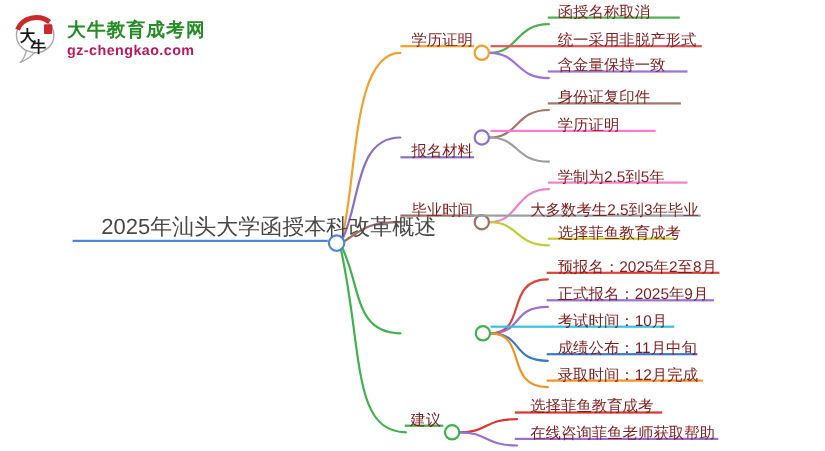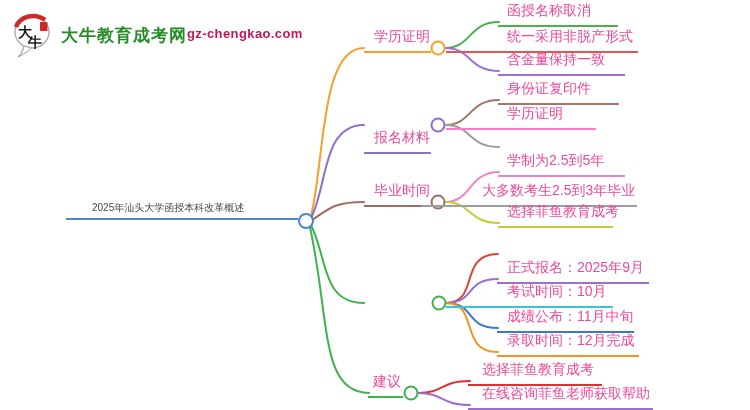--- a/index.html
+++ b/index.html
@@ -7,29 +7,29 @@
     position:relative;width:750px;height:410px;overflow:hidden;background:#ffffff;
     font-family:"Liberation Sans","DejaVu Sans",sans-serif;
   }
   .wires{position:absolute;left:0;top:0;}
   .wires path{fill:none;stroke-width:2;stroke-linecap:round;}
   .wires circle{fill:#ffffff;stroke-width:2;}
 
   .node{
     position:absolute;
     box-sizing:border-box;
-    height:26px;line-height:19px;
-    font-size:14px;color:#ec4899;
+    height:16px;line-height:19px;
+    font-size:14px;color:#7f1d1d;
     border-bottom:2px solid #999;
     white-space:nowrap;overflow:visible;
   }
-  .root{height:23px;line-height:21px;font-size:10px;color:#474747;}
+  .root{height:23px;line-height:21px;font-size:20px;color:#474747;}
 
   .logo{position:absolute;left:12px;top:12px;display:flex;align-items:center;gap:7px;}
-  .logo-text{display:flex;flex-direction:row;justify-content:center;}
+  .logo-text{display:flex;flex-direction:column;justify-content:center;}
   .logo-name{font-size:17px;font-weight:700;color:#268c26;letter-spacing:1px;line-height:20px;}
   .logo-domain{font-size:13px;font-weight:700;color:#be185d;letter-spacing:.4px;line-height:15px;}
 </style>
 </head>
 <body>
 
 <div class="canvas">
 
   <svg class="wires" width="750" height="410" viewBox="0 0 750 410">
 
@@ -84,20 +84,21 @@
 
   <div class="node" style="left: 364px; top: 104px; width: 67px; padding-left: 10px; border-bottom-color: rgb(141, 111, 200); margin-top: 24px;">报名材料</div>
   <div class="node" style="left: 498px; top: 79px; width: 121px; padding-left: 9px; border-bottom-color: rgb(163, 118, 106);">身份证复印件</div>
   <div class="node" style="left: 446px; top: 104px; width: 150px; padding-left: 61px; border-bottom-color: rgb(255, 120, 210);">学历证明</div>
 
   <div class="node" style="left: 364px; top: 181px; width: 67px; padding-left: 10px; border-bottom-color: rgb(156, 111, 98);">毕业时间</div>
   <div class="node" style="left: 498px; top: 151px; width: 127px; padding-left: 9px; border-bottom-color: rgb(239, 130, 200);">学制为2.5到5年</div>
   <div class="node" style="left: 421px; top: 181px; width: 216px; padding-left: 61px; border-bottom-color: rgb(152, 160, 162);">大多数考生2.5到3年毕业</div>
   <div class="node" style="left: 498px; top: 202px; width: 115px; padding-left: 9px; border-bottom-color: rgb(195, 204, 53);">选择菲鱼教育成考</div>
 
+  <div class="node" style="left: 497px; top: 233px; width: 157px; padding-left: 10px; border-bottom-color: rgb(220, 67, 57);">预报名：2025年2至8月</div>
   <div class="node" style="left: 497px; top: 258px; width: 152px; padding-left: 10px; border-bottom-color: rgb(154, 111, 208);">正式报名：2025年9月</div>
   <div class="node" style="left: 446px; top: 282px; width: 167px; padding-left: 61px; border-bottom-color: rgb(53, 195, 224);">考试时间：10月</div>
   <div class="node" style="left: 497px; top: 307px; width: 137px; padding-left: 10px; border-bottom-color: rgb(61, 119, 204);">成绩公布：11月中旬</div>
   <div class="node" style="left: 497px; top: 331px; width: 142px; padding-left: 10px; border-bottom-color: rgb(245, 146, 30);">录取时间：12月完成</div>
 
   <div class="node" style="left: 368px; top: 372px; width: 35px; padding-left: 5px; border-bottom-color: rgb(62, 178, 76);">建议</div>
   <div class="node" style="left: 468px; top: 360px; width: 134px; padding-left: 14px; border-bottom-color: rgb(224, 48, 48);">选择菲鱼教育成考</div>
   <div class="node" style="left: 468px; top: 384px; width: 185px; padding-left: 14px; border-bottom-color: rgb(154, 111, 208);">在线咨询菲鱼老师获取帮助</div>
 
 </div>

